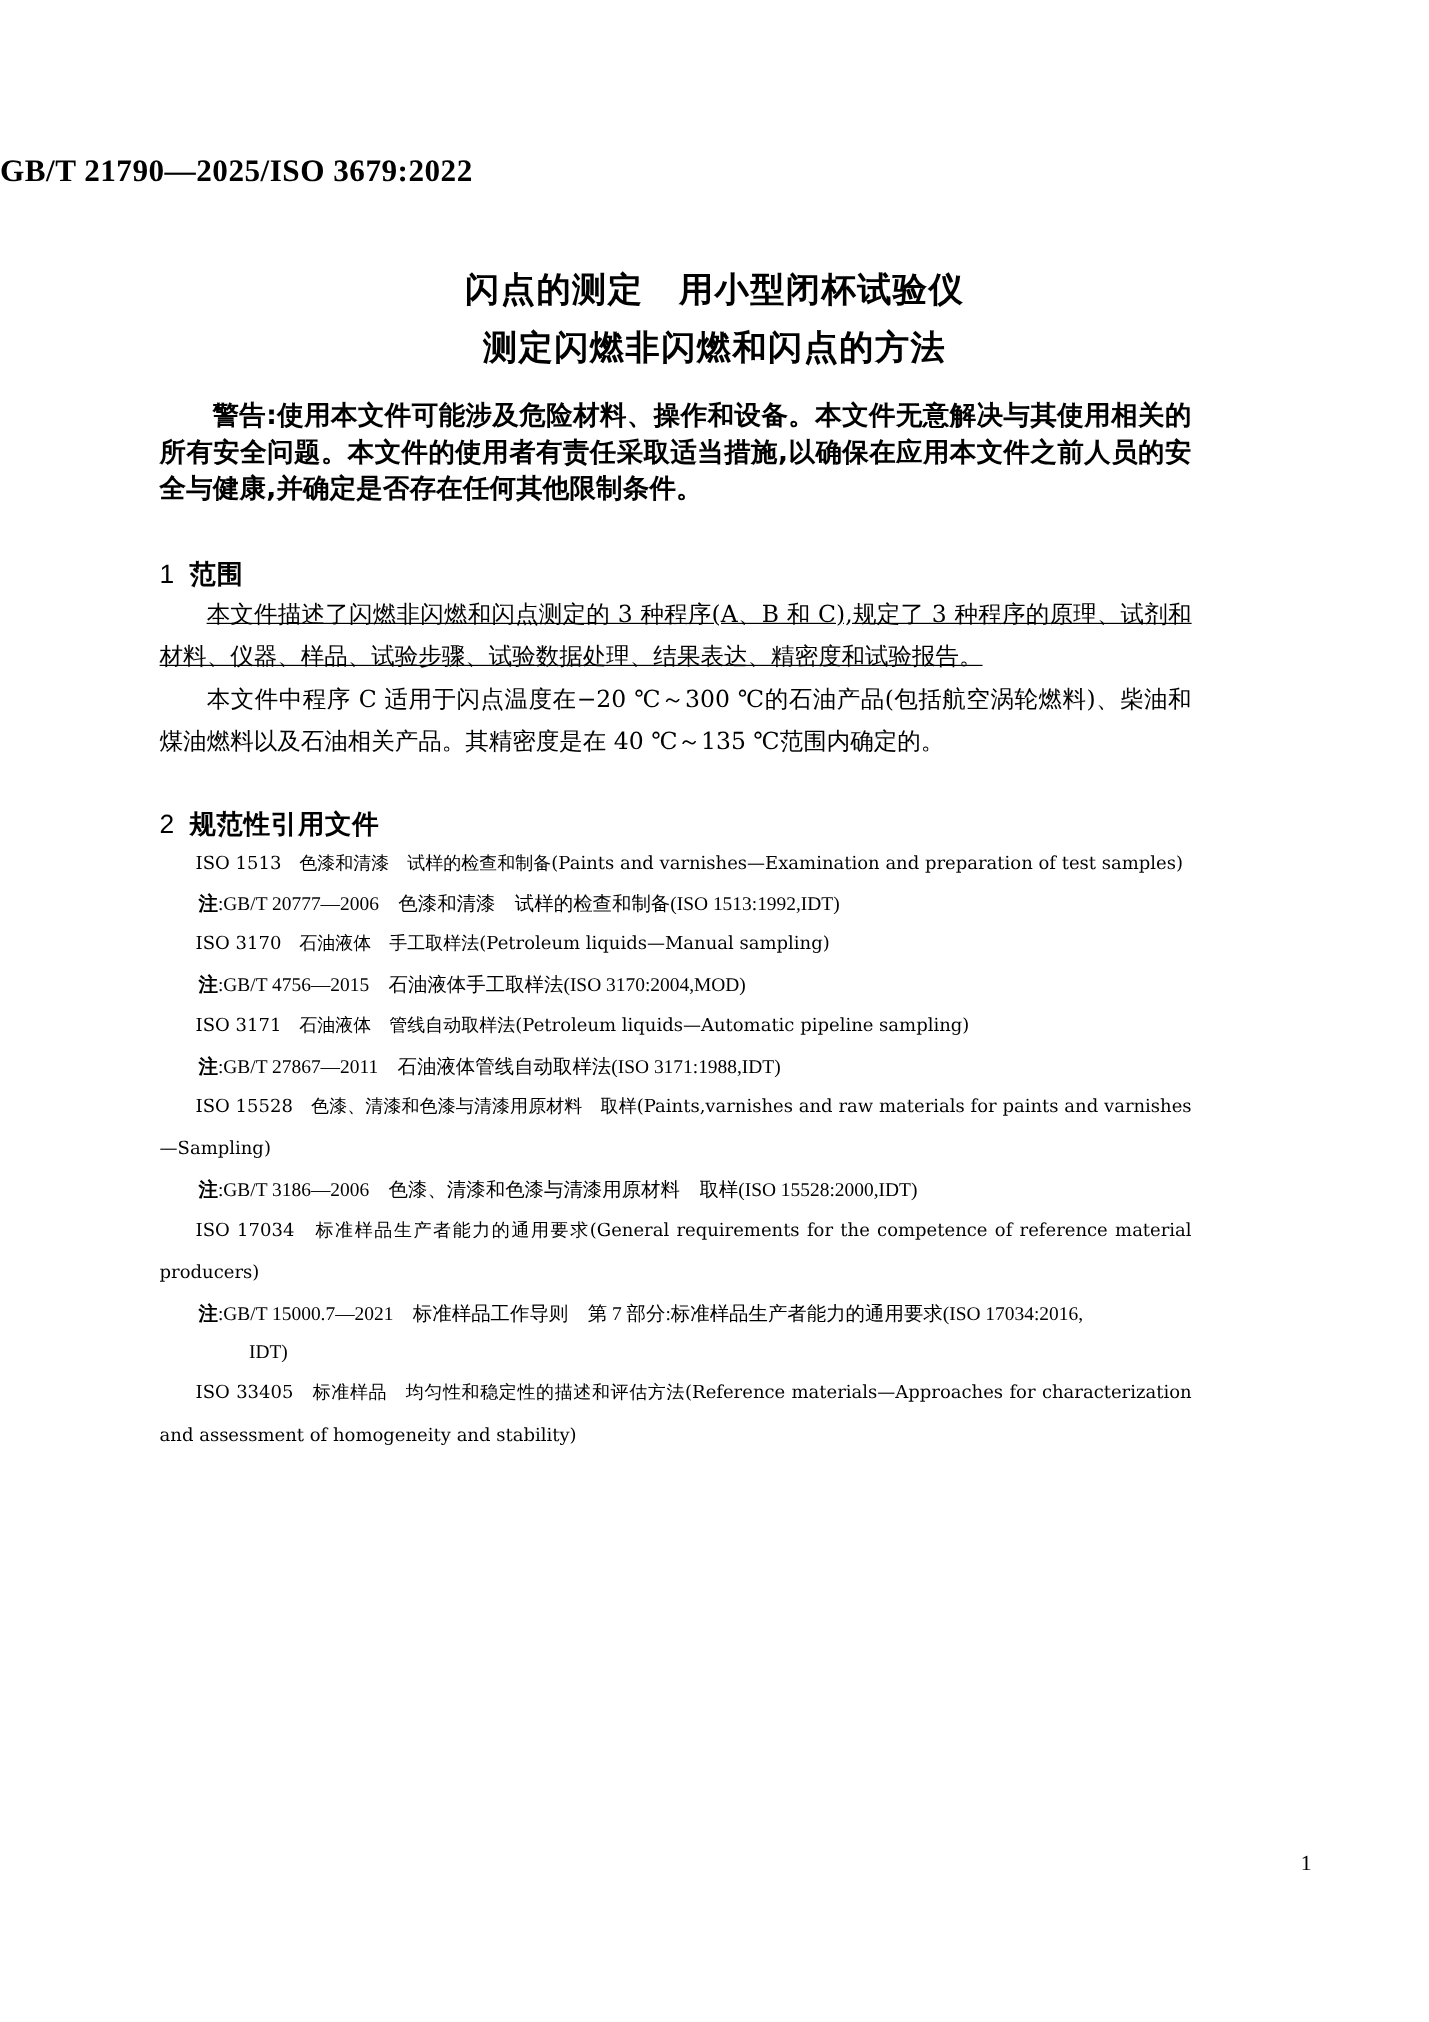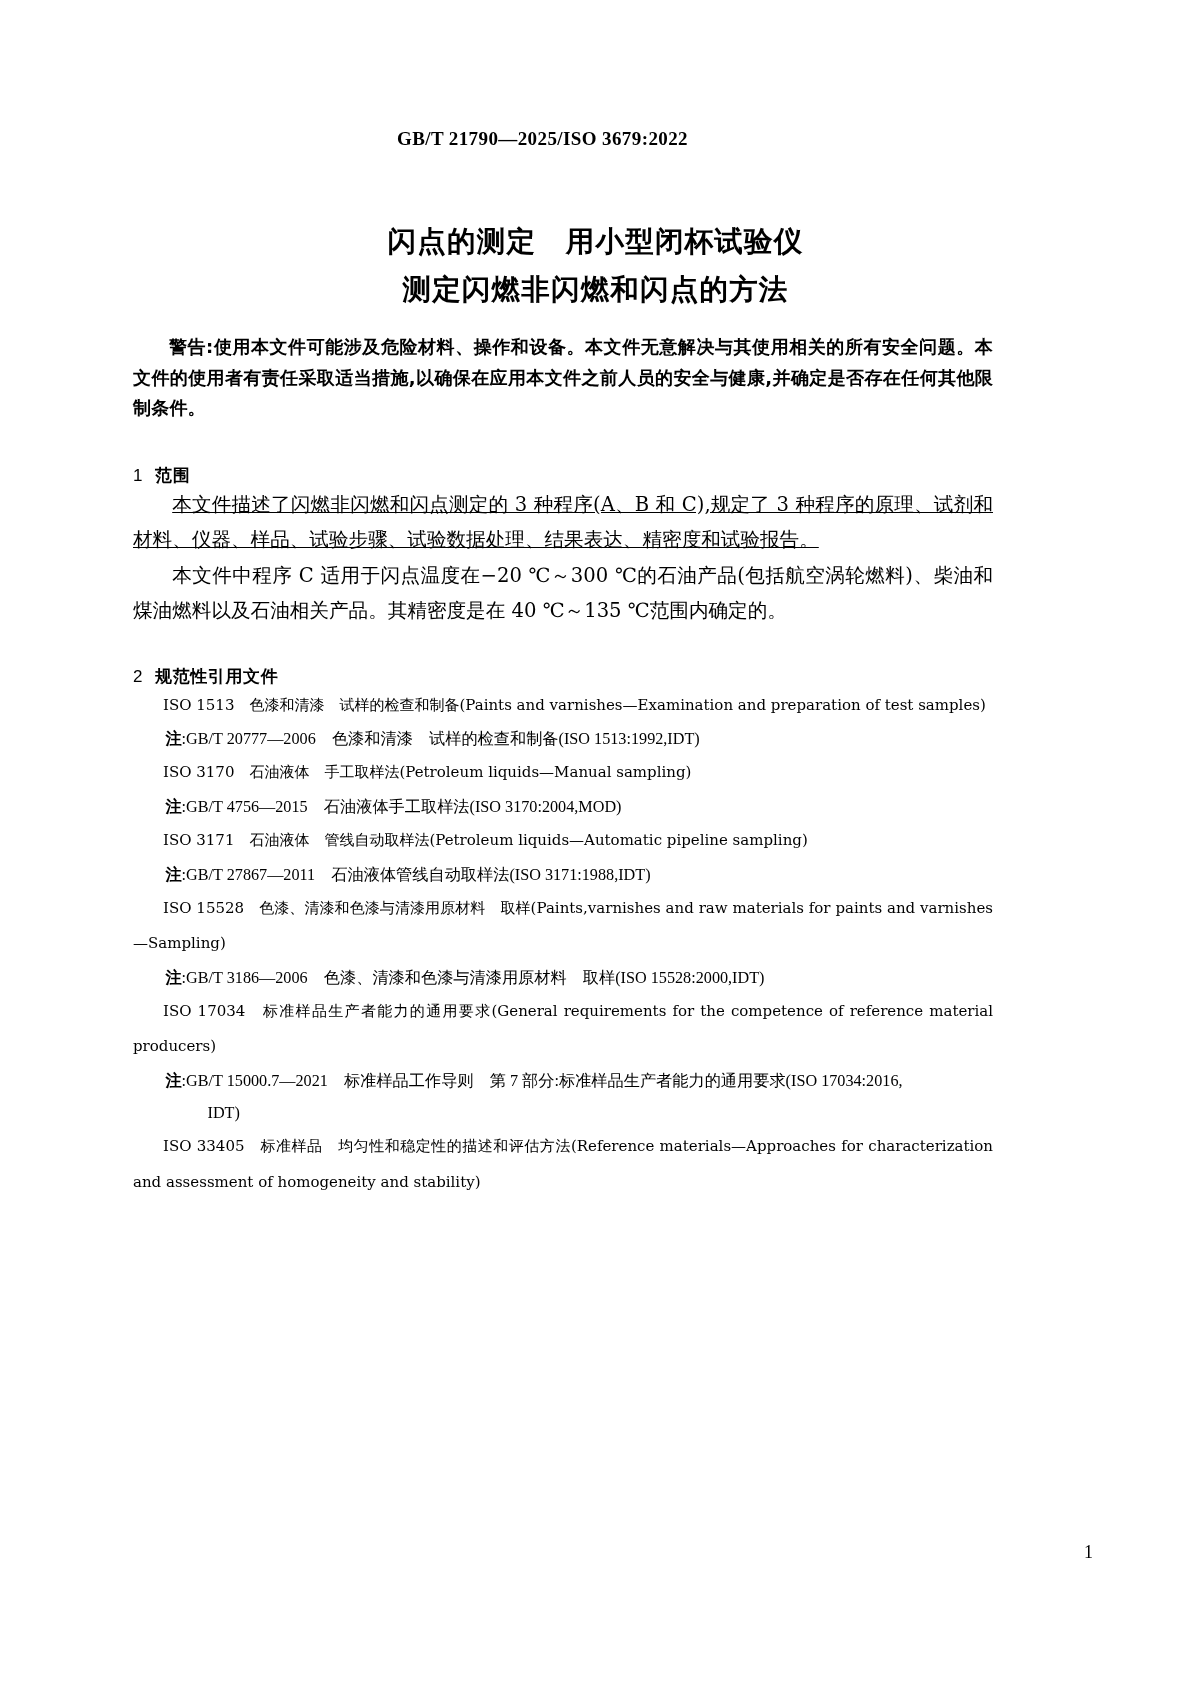--- a/index.html
+++ b/index.html
@@ -17,23 +17,23 @@
     color: #000000;
     font-family: "DejaVu Serif", "Liberation Serif", serif;
   }
 
   
   .header {
     position: absolute;
     top: 128px;
     left: 0;
     right: 106px;
-    text-align: center;
+    text-align: left;
     font-family: "Liberation Serif", "DejaVu Serif", serif;
-    font-size: 19px;
+    font-size: 26px;
     letter-spacing: 0.4px;
     font-weight: 700;
   }
 
   
   .title-block {
     position: absolute;
     top: 218px;
     left: 0;
     right: 0;
@@ -50,33 +50,33 @@
   .content {
     position: absolute;
     top: 332px;
     left: 133px;
     width: 860px;
   }
 
   .warning {
     font-family: "DejaVu Sans", "Liberation Sans", sans-serif;
     font-weight: 700;
-    font-size: 18px;
+    font-size: 22px;
     line-height: 30.5px;
     text-align: justify;
     text-justify: inter-character;
     text-indent: 2em;
     letter-spacing: 0.2px;
     margin: 0 0 0 0;
   }
 
   .sec-head {
     font-family: "DejaVu Sans", "Liberation Sans", sans-serif;
     font-weight: 700;
-    font-size: 17px;
+    font-size: 22px;
     letter-spacing: 0.6px;
   }
   .sec-head .sec-num {
     font-family: "Liberation Sans", "DejaVu Sans", sans-serif;
     font-weight: 400;
     margin-right: 12px;
   }
   .sec-1-head { margin-top: 40px; }
   .sec-2-head { margin-top: 36px; }
 

